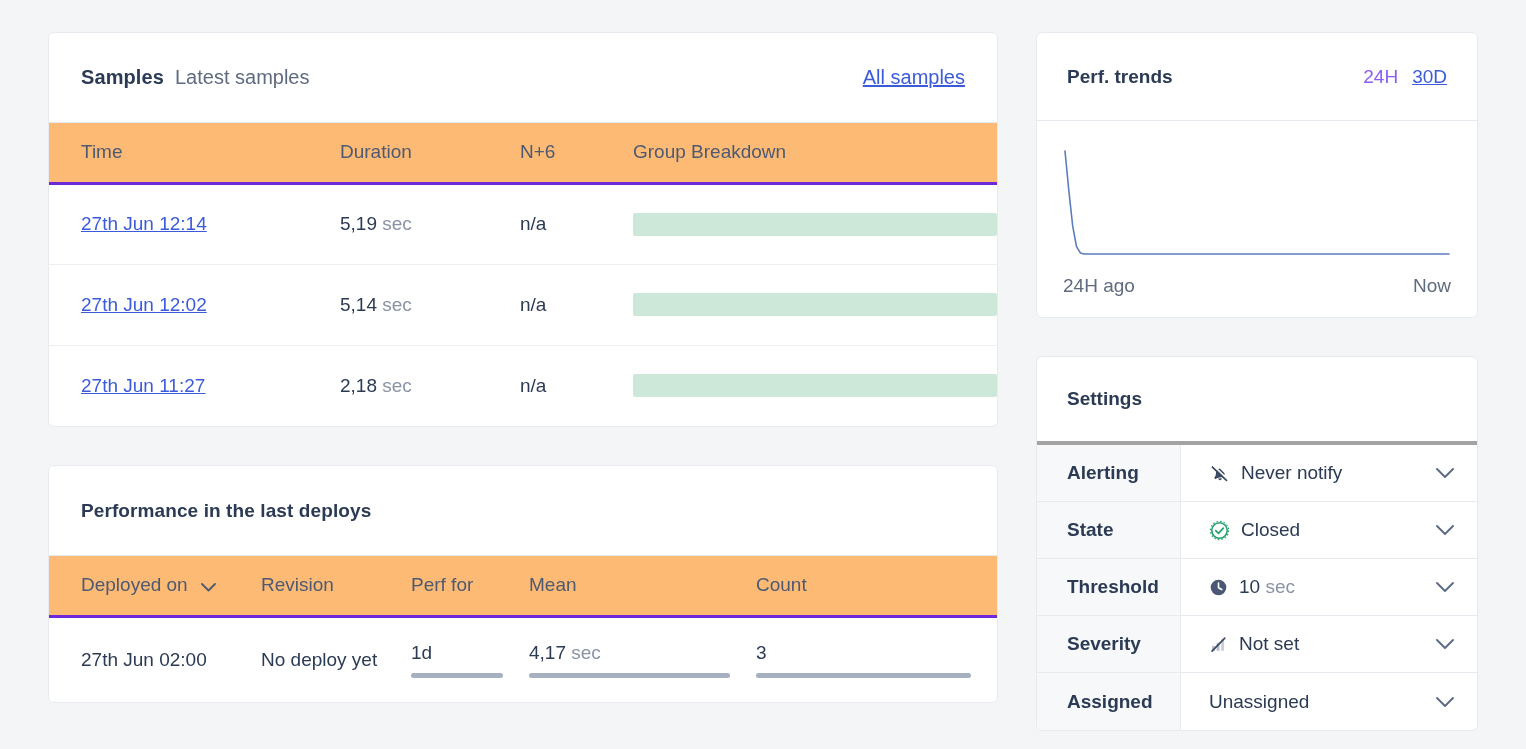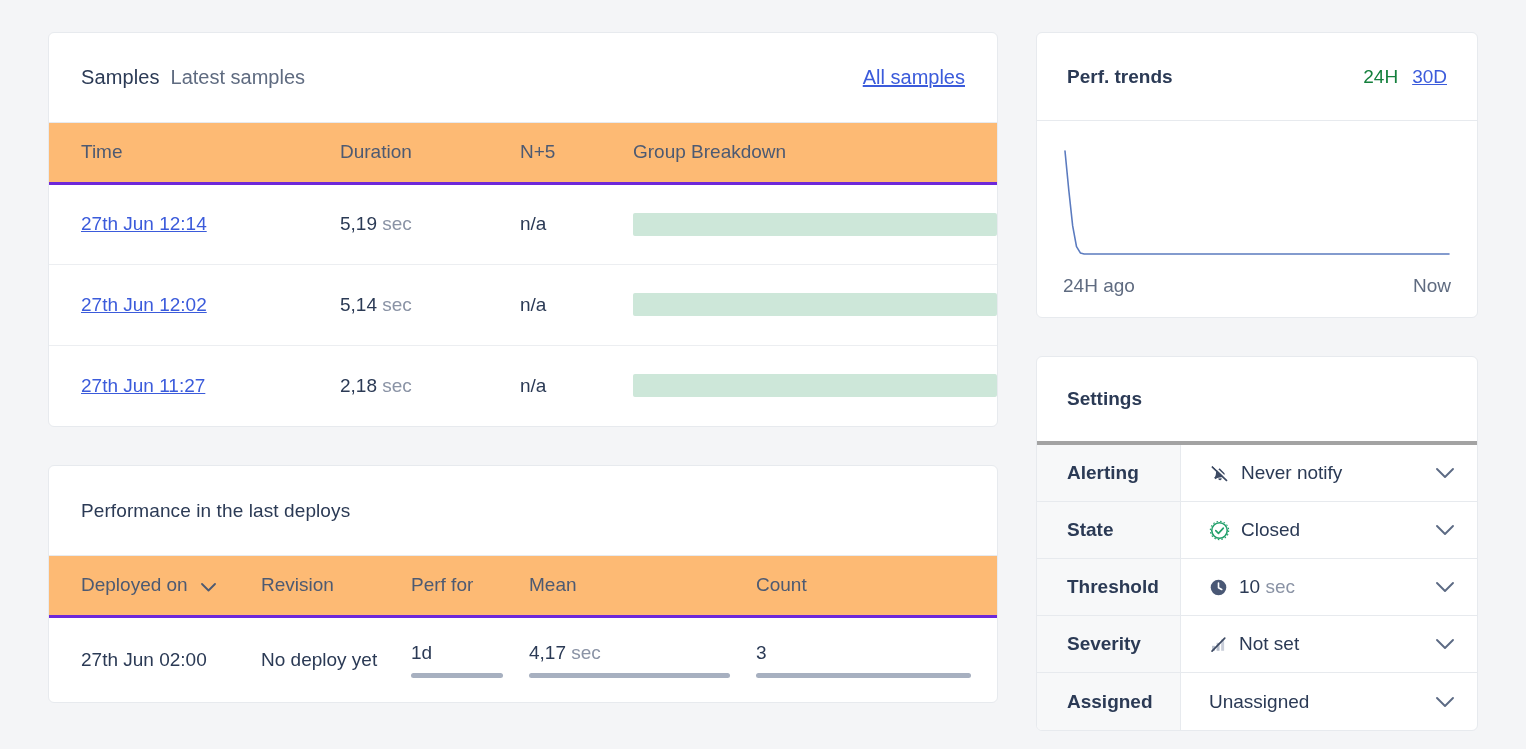--- a/index.html
+++ b/index.html
@@ -35,21 +35,21 @@
   
   .card-head {
     display: flex;
     align-items: center;
     padding: 0 32px;
     height: 90px;
     border-bottom: 1px solid #e7eaee;
   }
   .card-title {
     font-size: 20px;
-    font-weight: normal;
+    font-weight: bold;
     color: #2b3a55;
     letter-spacing: .1px;
   }
   .card-subtitle {
     font-size: 20px;
     color: #5f6b80;
     margin-left: 11px;
   }
   .head-spacer { flex: 1; }
   .head-link {
@@ -118,21 +118,21 @@
   
   .trend-head {
     display: flex;
     align-items: center;
     padding: 0 30px;
     height: 88px;
     border-bottom: 1px solid #e7eaee;
   }
   .trend-title { font-size: 19px; font-weight: bold; color: #2b3a55; }
   .trend-range { margin-left: auto; display: flex; align-items: center; gap: 14px; }
-  .range-opt { font-size: 19px; color: #15803d; cursor: pointer; }
+  .range-opt { font-size: 19px; color: #8b5cf6; cursor: pointer; }
   .range-opt.link { color: #3b5bdb; text-decoration: underline; }
 
   .trend-body { padding: 22px 26px 20px 26px; }
   .spark { display: block; width: 100%; height: 118px; }
   .axis-row {
     display: flex;
     justify-content: space-between;
     margin-top: 14px;
     font-size: 19px;
     color: #5f6b80;
@@ -198,21 +198,21 @@
         <colgroup>
           <col style="width:291px">
           <col style="width:180px">
           <col style="width:113px">
           <col style="width:364px">
         </colgroup>
         <thead>
           <tr>
             <th class="pad-l">Time</th>
             <th>Duration</th>
-            <th>N+5</th>
+            <th>N+6</th>
             <th>Group Breakdown</th>
           </tr>
         </thead>
         <tbody>
           <tr>
             <td class="pad-l">
               <a class="cell-link">27th Jun 12:14</a>
             </td>
             <td>
               <span>5,19</span>

